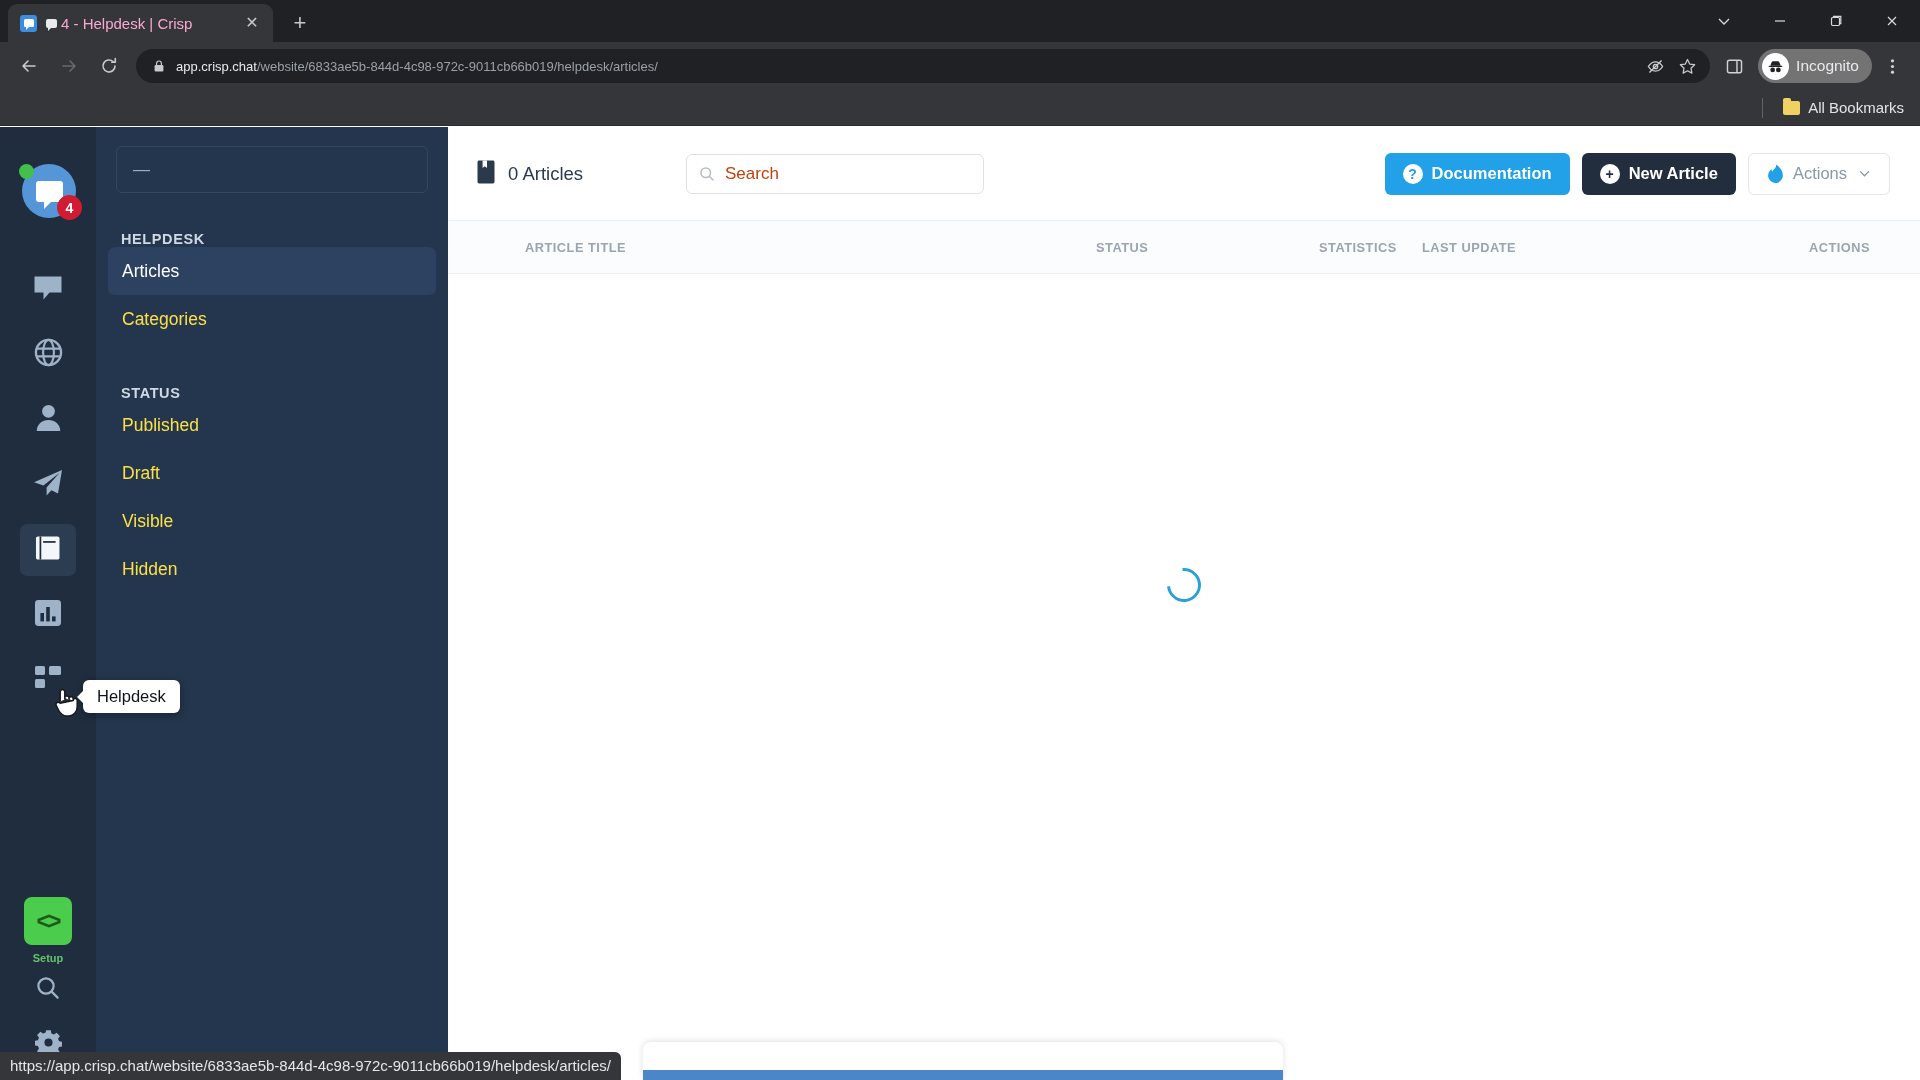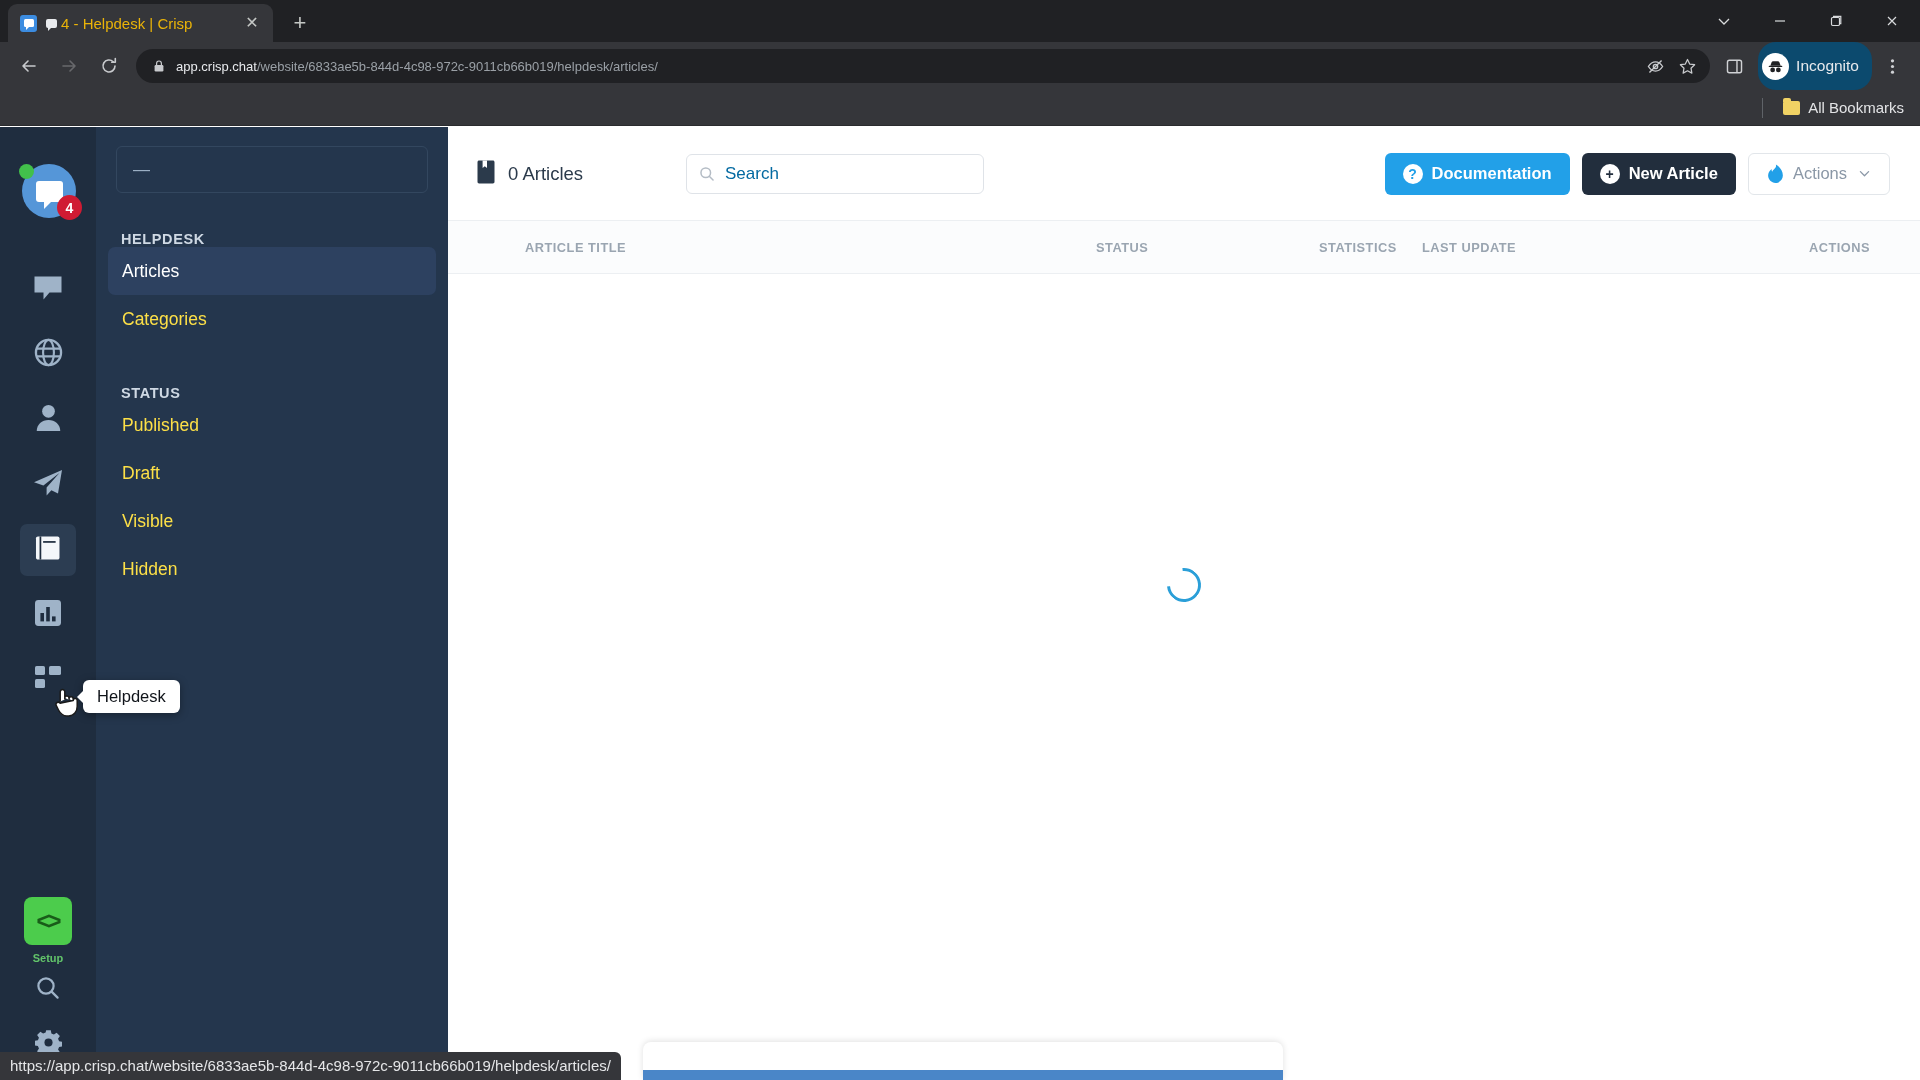--- a/index.html
+++ b/index.html
@@ -31,21 +31,21 @@
   }
   .tab-favicon .bub {
     width: 10px; height: 8px; background: #fff; border-radius: 1.5px;
     position: relative;
   }
   .tab-favicon .bub::after {
     content: ""; position: absolute; left: 2px; bottom: -3px;
     border-left: 3px solid #fff; border-bottom: 3px solid transparent;
   }
   .tab-title {
-    color: #eab308; font-size: 15px; white-space: nowrap;
+    color: #f9a8d4; font-size: 15px; white-space: nowrap;
     overflow: hidden; text-overflow: ellipsis; flex: 1;
     display: flex; align-items: center; gap: 4px;
   }
   .tab-badge-dot {
     display:inline-block; width: 11px; height: 9px; background: #e8eaed;
     border-radius: 2px; position: relative; flex: none;
   }
   .tab-badge-dot::after{
     content:""; position:absolute; left:2px; bottom:-3px;
     border-left:3px solid #e8eaed; border-bottom:3px solid transparent;
@@ -95,21 +95,21 @@
     display: flex; align-items: center; justify-content: center;
     color: #c8cacd;
   }
   .tb-right { display: flex; align-items: center; gap: 2px; margin-left: 4px; }
   .tb-ic {
     width: 36px; height: 36px; border-radius: 50%;
     display: flex; align-items: center; justify-content: center;
     color: #d0d2d5;
   }
   .incognito-pill {
-    height: 48px; background: #0c4a6e; border-radius: 18px;
+    height: 34px; background: #737373; border-radius: 18px;
     display: flex; align-items: center; gap: 7px;
     padding: 0 13px 0 4px; margin-left: 4px;
   }
   .incog-avatar {
     width: 27px; height: 27px; border-radius: 50%; background: #fff;
     display: flex; align-items: center; justify-content: center; flex: none;
   }
   .incognito-label { color: #e8eaed; font-size: 15.5px; white-space: nowrap; }
 
   .bookmarkbar {
@@ -250,21 +250,21 @@
     padding: 0 30px 0 28px; gap: 0;
   }
   .count-wrap { display: flex; align-items: center; gap: 12px; width: 210px; }
   .book-ic { flex: none; }
   .count-text { font-size: 18.5px; color: #2b3a4b; }
   .search-box {
     width: 298px; height: 40px; border: 1px solid #dfe3e8;
     border-radius: 6px; display: flex; align-items: center;
     padding: 0 12px; gap: 10px; background: #fff;
   }
-  .search-ph { color: #0369a1; font-size: 17px; }
+  .search-ph { color: #c2410c; font-size: 17px; }
   .top-actions { margin-left: auto; display: flex; align-items: center; gap: 12px; }
   .btn {
     height: 42px; border-radius: 6px; display: flex; align-items: center;
     gap: 9px; padding: 0 18px; font-size: 16.5px; font-weight: bold;
     white-space: nowrap;
   }
   .btn-doc { background: #22a0e8; color: #fff; }
   .btn-new { background: #222e3d; color: #fff; }
   .btn-actions {
     background: #fff; color: #8a97a6; border: 1px solid #e2e6ea;

